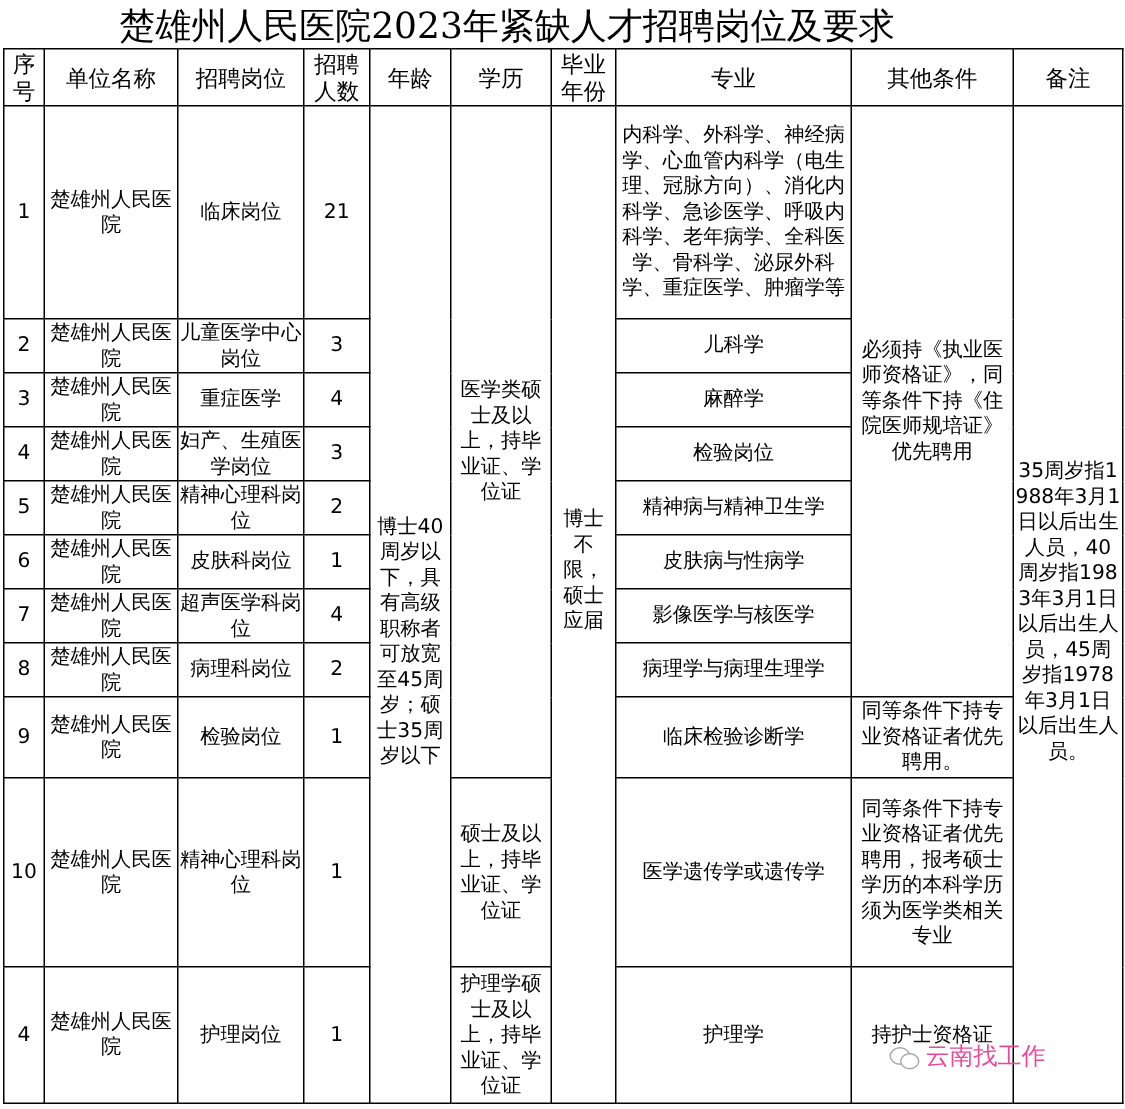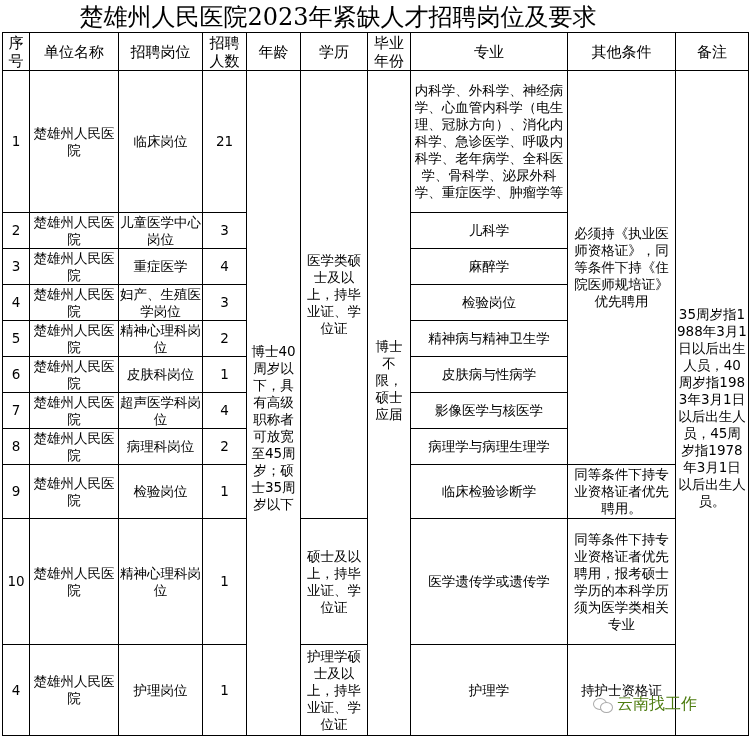--- a/index.html
+++ b/index.html
@@ -7,21 +7,21 @@
          font-family:"DejaVu Sans", "Liberation Sans", sans-serif; color:#000; }
   .title { position:absolute; left:0; top:2px; width:676px; height:30px; text-align:center;
            font-family:"DejaVu Serif", "Liberation Serif", serif; font-size:24px; line-height:30px; letter-spacing:0px; }
   table.grid { position:absolute; left:2px; top:32px; border-collapse:collapse; table-layout:fixed; }
   table.grid td, table.grid th { border:1px solid #000; padding:0 1px; text-align:center; vertical-align:middle;
            font-size:13.5px; line-height:17px; font-weight:normal; overflow:hidden; word-break:break-all; }
   table.grid th { font-weight:normal; font-size:15px; line-height:18px; }
   td.left { text-align:left; }
   td.major1 { text-align:left; vertical-align:top; font-size:14px; line-height:18px; padding-top:0; }
   td.cond-left { text-align:left; vertical-align:top;margin-left:46px; }
-  .watermark { position:absolute; left:593px; top:694px; font-size:16px; color:#4d7c0f; display:flex; align-items:center; gap:4px; }
+  .watermark { position:absolute; left:593px; top:694px; font-size:16px; color:#ec4899; display:flex; align-items:center; gap:4px; }
   .wm-icon { width:20px; height:16px; position:relative; }
   .wm-icon .b1 { position:absolute; left:0; top:1px; width:12px; height:10px; border:1px solid #aaa; border-radius:50%; }
   .wm-icon .b2 { position:absolute; left:7px; top:5px; width:11px; height:9px; border:1px solid #aaa; border-radius:50%; background:#fff; }
 </style>
 </head>
 <body>
 
 <div class="title">楚雄州人民医院2023年紧缺人才招聘岗位及要求</div>
 
 <table class="grid">

